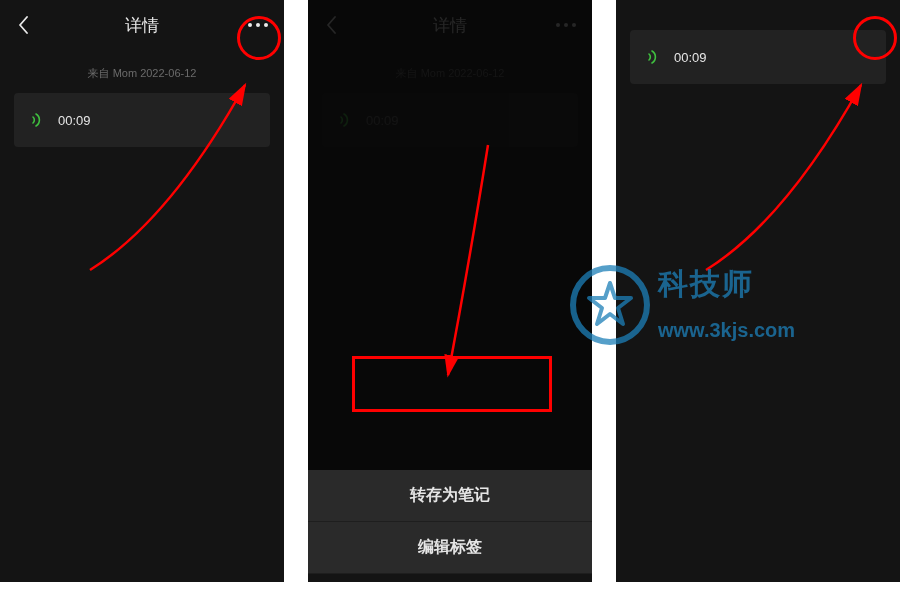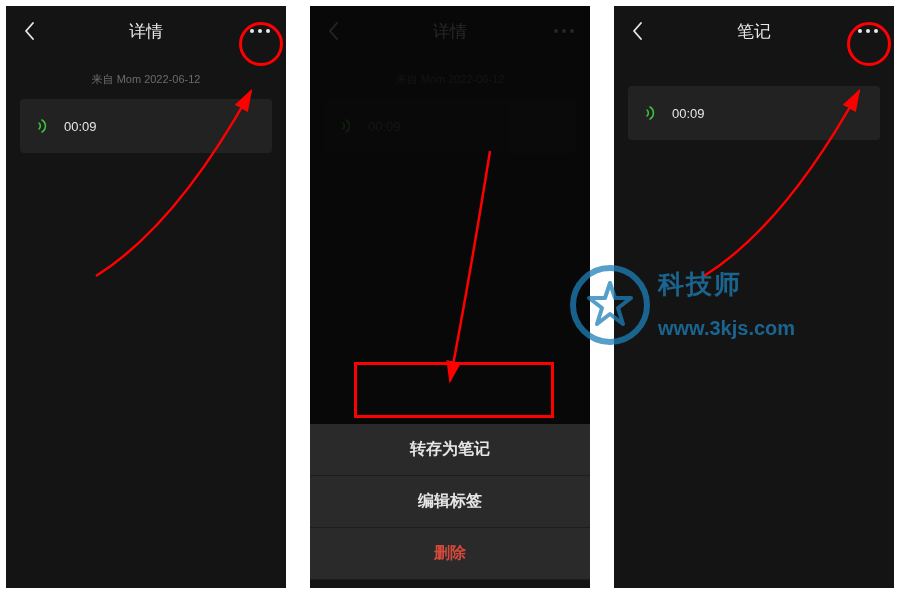--- a/index.html
+++ b/index.html
@@ -7,21 +7,20 @@
       width: 900px;
       height: 593px;
       background: #fff;
       font-family: -apple-system, "PingFang SC", "Microsoft YaHei", sans-serif;
       position: relative;
       overflow: hidden;
     }
     .phones {
       display: flex;
       gap: 24px;
-      padding: 6px;
     }
     .phone {
       width: 288px;
       height: 582px;
       background: #141414;
       position: relative;
       overflow: hidden;
     }
     .topbar {
       height: 50px;
@@ -146,21 +145,21 @@
     .wm-badge {
       width: 80px; height: 80px;
       border: 6px solid #1d7fb8;
       border-radius: 50%;
       display: flex; align-items: center; justify-content: center;
       background: transparent;
     }
     .wm-badge svg { width: 52px; height: 52px; }
     .wm-text { display: flex; flex-direction: column; }
     .wm-title {
-      font-size: 26px;
+      font-size: 30px;
       font-weight: 700;
       color: #1d7fb8;
       letter-spacing: 2px;
       line-height: 1;
     }
     .wm-url {
       font-size: 20px;
       color: #1d7fb8;
       font-weight: 600;
       margin-top: 20px;
@@ -231,51 +230,37 @@
           <path d="M8 4 A7 7 0 0 1 8 16" stroke="#3fbf3f" stroke-width="1.6" fill="none" stroke-linecap="round"></path>
         </svg>
       </span>
       <span class="duration">00:09</span>
     </div>
     <div class="dim-overlay"></div>
 
     <div class="sheet">
       <div class="sheet-item">转存为笔记</div>
       <div class="sheet-item">编辑标签</div>
-      <div class="sheet-item danger">删除</div>
       <div class="sheet-gap"></div>
     </div>
 
     <div class="rect-annot" style="left:44px;bottom:170px;width:200px;height:56px;"></div>
     <div class="arrow-annot" style="left:90px;top:140px;width:120px;height:250px;">
       <svg width="120" height="250">
         <defs>
             <marker id="ah2" markerWidth="10" markerHeight="10" refX="8" refY="3" orient="auto">
               <path d="M0,0 L0,6 L9,3 z" fill="#ff0000"></path>
             </marker>
           </defs>
         <path d="M90 5 Q 70 130 50 235" stroke="#ff0000" stroke-width="2.5" fill="none" marker-end="url(#ah2)"></path>
       </svg>
     </div>
   </div>
 
   <div class="phone">
-    <div class="topbar">
-      <div class="back-icon">
-        <svg viewBox="0 0 10 18">
-            <path d="M8 1 L1 9 L8 17" stroke="#eaeaea" stroke-width="1.8" fill="none" stroke-linecap="round" stroke-linejoin="round"></path>
-          </svg>
-      </div>
-      <div class="title">笔记</div>
-      <div class="more-icon">
-        <span class="dot"></span>
-          <span class="dot"></span>
-          <span class="dot"></span>
-      </div>
-    </div>
     <div style="height:18px"></div>
     <div class="voice-card">
       <span class="sound-icon">
         <svg viewBox="0 0 20 20">
           <path d="M5 7 A4 4 0 0 1 5 13" stroke="#3fbf3f" stroke-width="1.6" fill="none" stroke-linecap="round"></path>
           <path d="M8 4 A7 7 0 0 1 8 16" stroke="#3fbf3f" stroke-width="1.6" fill="none" stroke-linecap="round"></path>
         </svg>
       </span>
       <span class="duration">00:09</span>
     </div>

